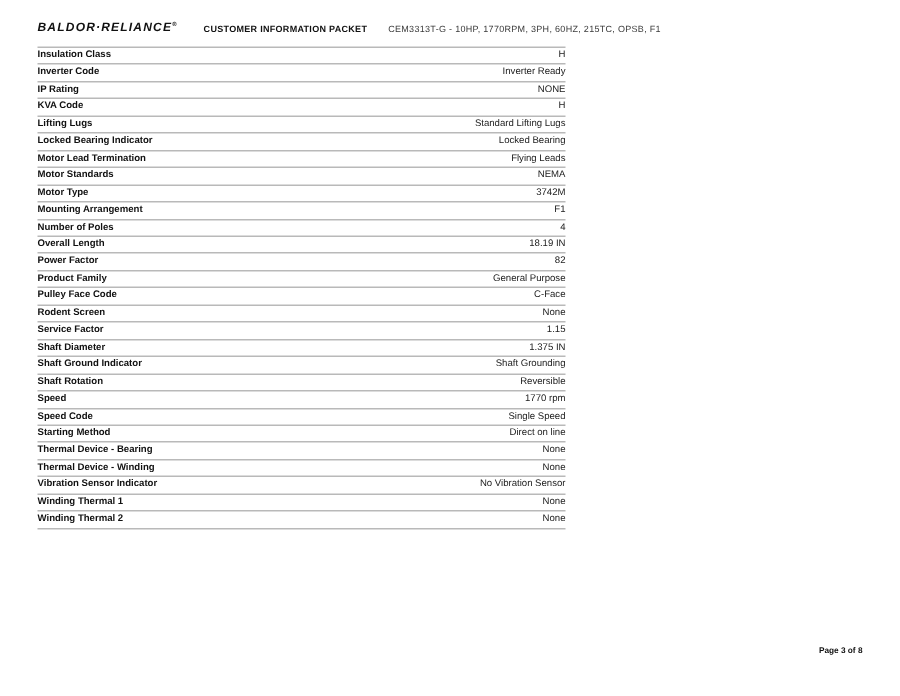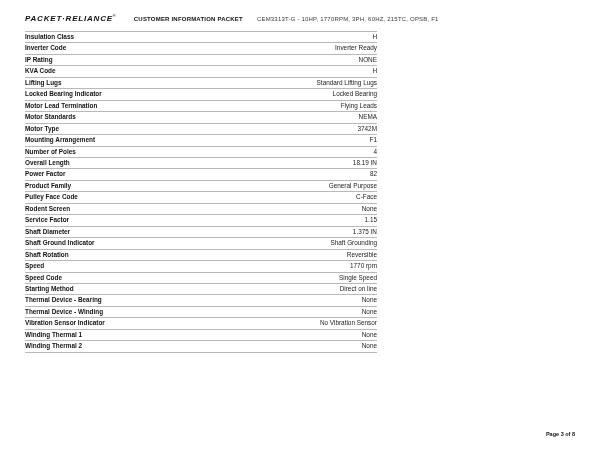--- a/index.html
+++ b/index.html
@@ -90,21 +90,21 @@
     font-weight: bold;
     color: #111;
   }
 </style>
 </head>
 <body>
 
 <div class="page">
 
   <div class="header">
-    <span class="logo"><span>PACKET·RELIANCE</span><span class="mark">®</span></span>
+    <span class="logo"><span>BALDOR·RELIANCE</span><span class="mark">®</span></span>
     <span class="doc-title">CUSTOMER INFORMATION PACKET</span>
     <span class="product-desc">CEM3313T-G - 10HP, 1770RPM, 3PH, 60HZ, 215TC, OPSB, F1</span>
   </div>
 
   <div class="spec-table">
       <div class="row">
         <span class="label">Insulation Class</span>
         <span class="value">H</span>
       </div>
       <div class="row">

